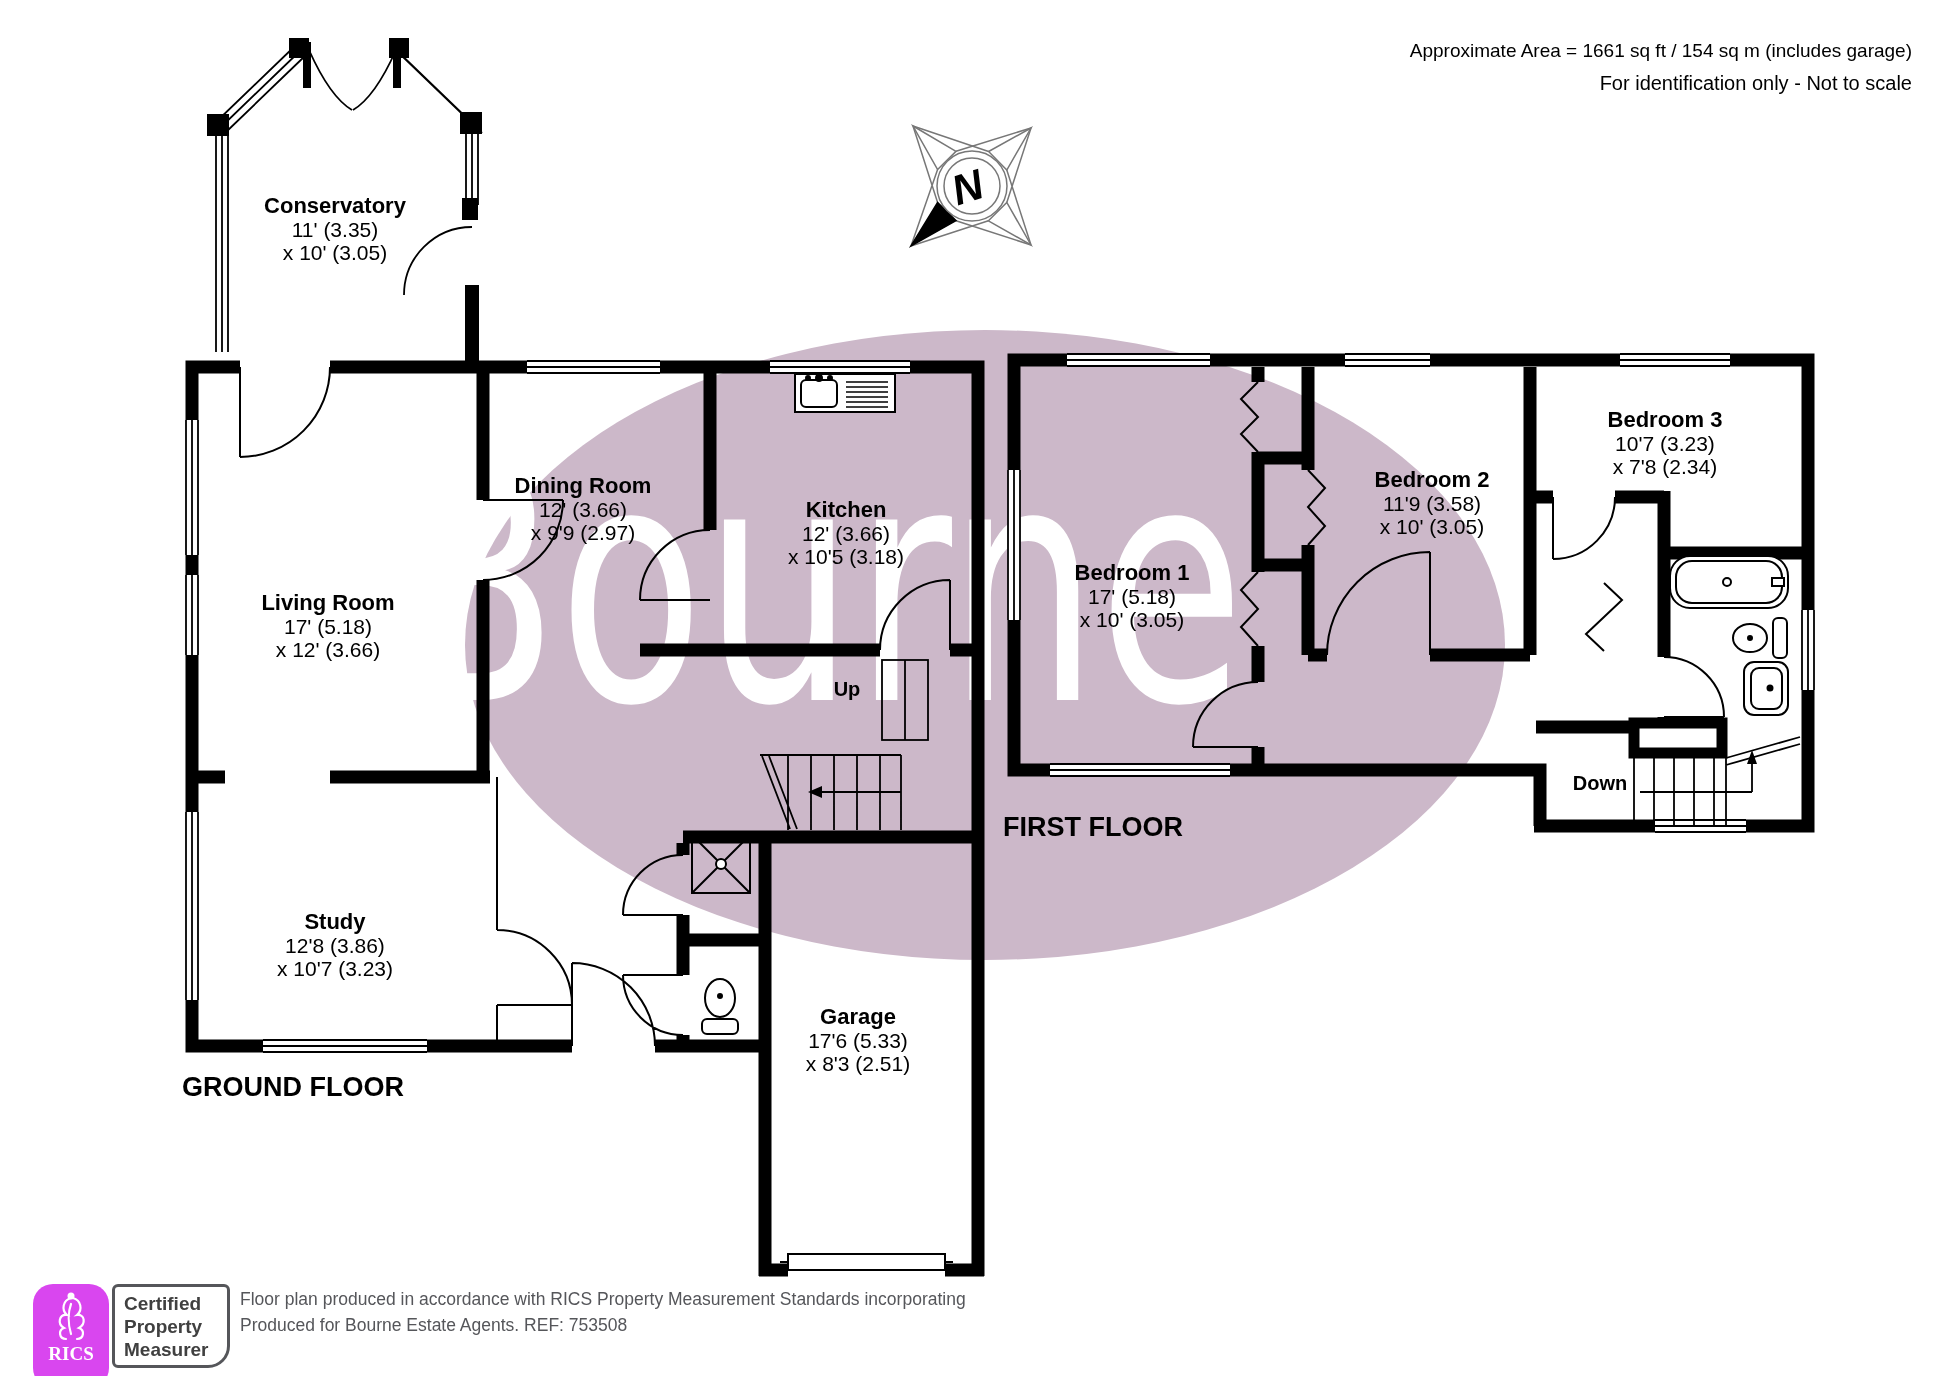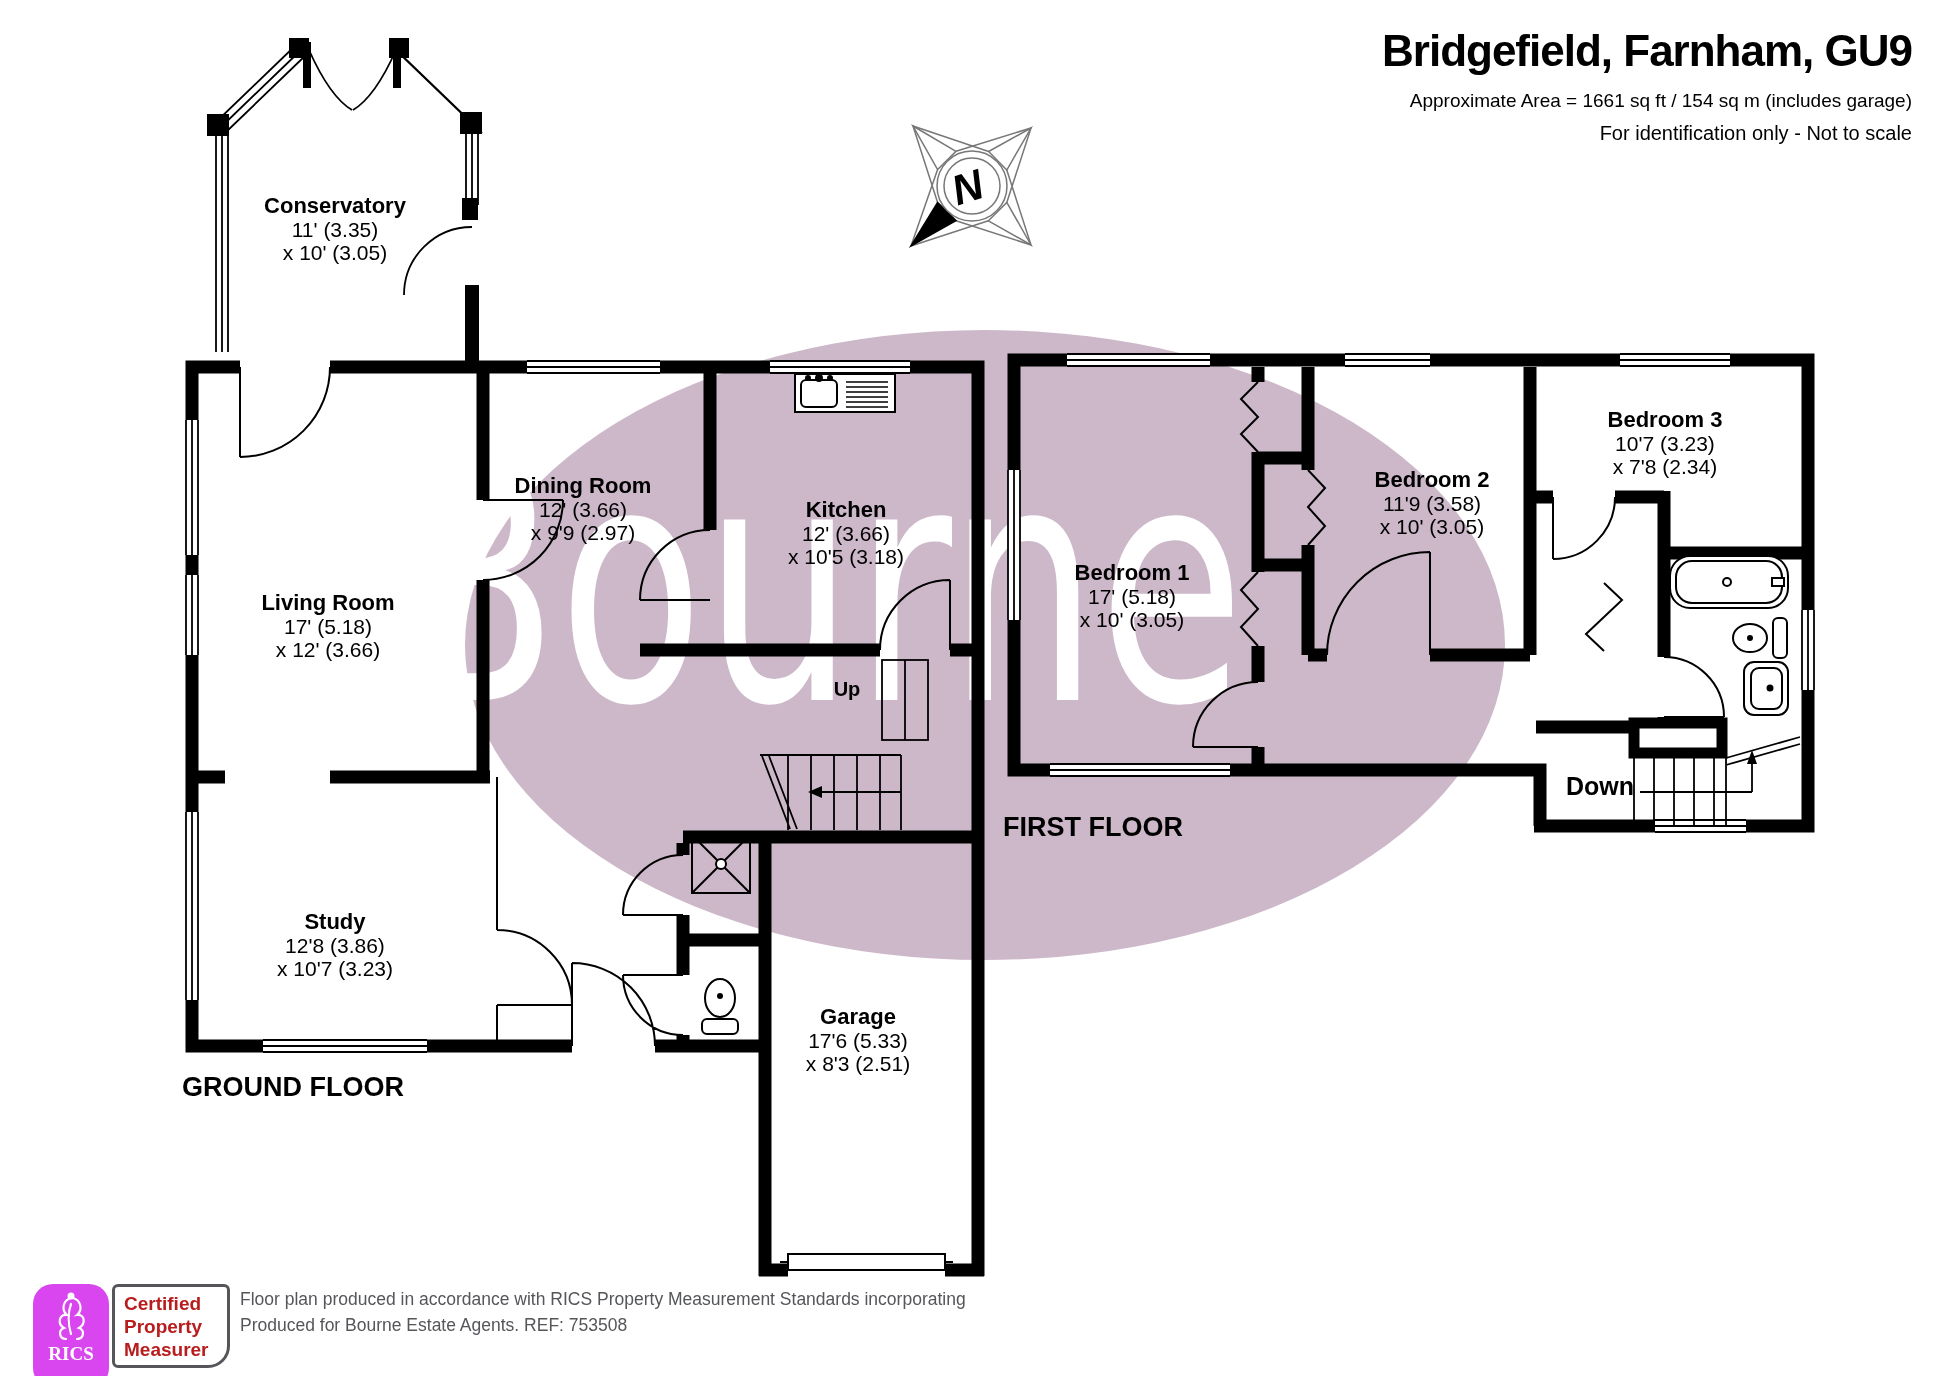--- a/index.html
+++ b/index.html
@@ -12,21 +12,21 @@
   .hdr .d{font-size:20px;margin-top:10px;}
   .room-label{position:absolute;transform:translateX(-50%);text-align:center;line-height:23.5px;white-space:nowrap;}
   .room-label .rname{font-size:22px;font-weight:bold;}
   .room-label .rdim{font-size:21px;}
   .floor-label{position:absolute;font-size:27px;font-weight:bold;white-space:nowrap;}
   .stair-label{position:absolute;transform:translateX(-50%);font-weight:bold;white-space:nowrap;}
   .footer-text{position:absolute;left:240px;top:1286px;font-size:17.5px;line-height:26px;color:#55565a;}
   .rics-box{position:absolute;left:33px;top:1284px;width:76px;height:104px;background:#d946ef;border-radius:20px;}
   .cert-box{position:absolute;left:112px;top:1284px;width:118px;height:84px;border:3px solid #55565a;
             border-radius:6px 6px 22px 6px;box-sizing:border-box;padding:5px 0 0 9px;}
-  .cert-box div{font-size:19px;font-weight:bold;color:#b91c1c;line-height:23px;}
+  .cert-box div{font-size:19px;font-weight:bold;color:#404040;line-height:23px;}
 </style>
 </head>
 <body>
 
 <div class="page">
 
   <svg class="plan" viewBox="0 0 1946 1376">
 
     <g>
       <ellipse cx="985" cy="645" rx="520" ry="315" fill="#ccb8c9"></ellipse>
@@ -220,21 +220,20 @@
         <polygon points="1031,245 1006.8,202.4 988.4,220.8"></polygon>
         <polygon points="911,246 937.6,202.5 956,220.7" fill="#000" stroke="#000"></polygon>
       </g>
       <circle cx="972" cy="186" r="35" fill="#fff" stroke="#777" stroke-width="1.5"></circle>
       <circle cx="972" cy="186" r="28" fill="#fff" stroke="#777" stroke-width="1.5"></circle>
       <text x="0" y="0" transform="translate(972,201) rotate(-18)" text-anchor="middle" font-size="42" font-weight="bold" font-style="italic" fill="#000">N</text>
     </g>
   </svg>
 
   <div class="hdr">
-    <div class="t">Bridgefield, Farnham, GU9</div>
     <div class="s">Approximate Area = 1661 sq ft / 154 sq m (includes garage)</div>
     <div class="d">For identification only - Not to scale</div>
   </div>
 
   <div class="room-label" style="left:335px;top:194px;">
     <div class="rname">Conservatory</div>
     <div class="rdim">11' (3.35)</div>
     <div class="rdim">x 10' (3.05)</div>
   </div>
   <div class="room-label" style="left:583px;top:474px;">
@@ -272,21 +271,21 @@
     <div class="rdim">11'9 (3.58)</div>
     <div class="rdim">x 10' (3.05)</div>
   </div>
   <div class="room-label" style="left:1665px;top:408px;">
     <div class="rname">Bedroom 3</div>
     <div class="rdim">10'7 (3.23)</div>
     <div class="rdim">x 7'8 (2.34)</div>
   </div>
 
   <div class="stair-label" style="left:847px;top:678px;font-size:20px;">Up</div>
-  <div class="stair-label" style="left:1600px;top:772px;font-size:25px;">Down</div>
+  <div class="stair-label" style="left:1600px;top:772px;font-size:20px;">Down</div>
   <div class="floor-label" style="left:182px;top:1072px;">GROUND FLOOR</div>
   <div class="floor-label" style="left:1003px;top:812px;">FIRST FLOOR</div>
 
   <div class="rics-box">
     <svg width="76" height="84" viewBox="0 0 76 84">
       <g stroke="#fff" stroke-width="2.2" fill="none" stroke-linecap="round">
         <path d="M38,14 C30,16 28,26 34,31 C26,30 24,40 31,44 C25,46 26,55 33,55"></path>
         <path d="M40,14 C48,16 50,26 44,31 C52,30 53,40 46,44 C52,46 51,55 44,55"></path>
         <path d="M38,20 C35,28 35,40 38,50"></path>
         <circle cx="38" cy="12" r="3.5" fill="#fff" stroke="none"></circle>

